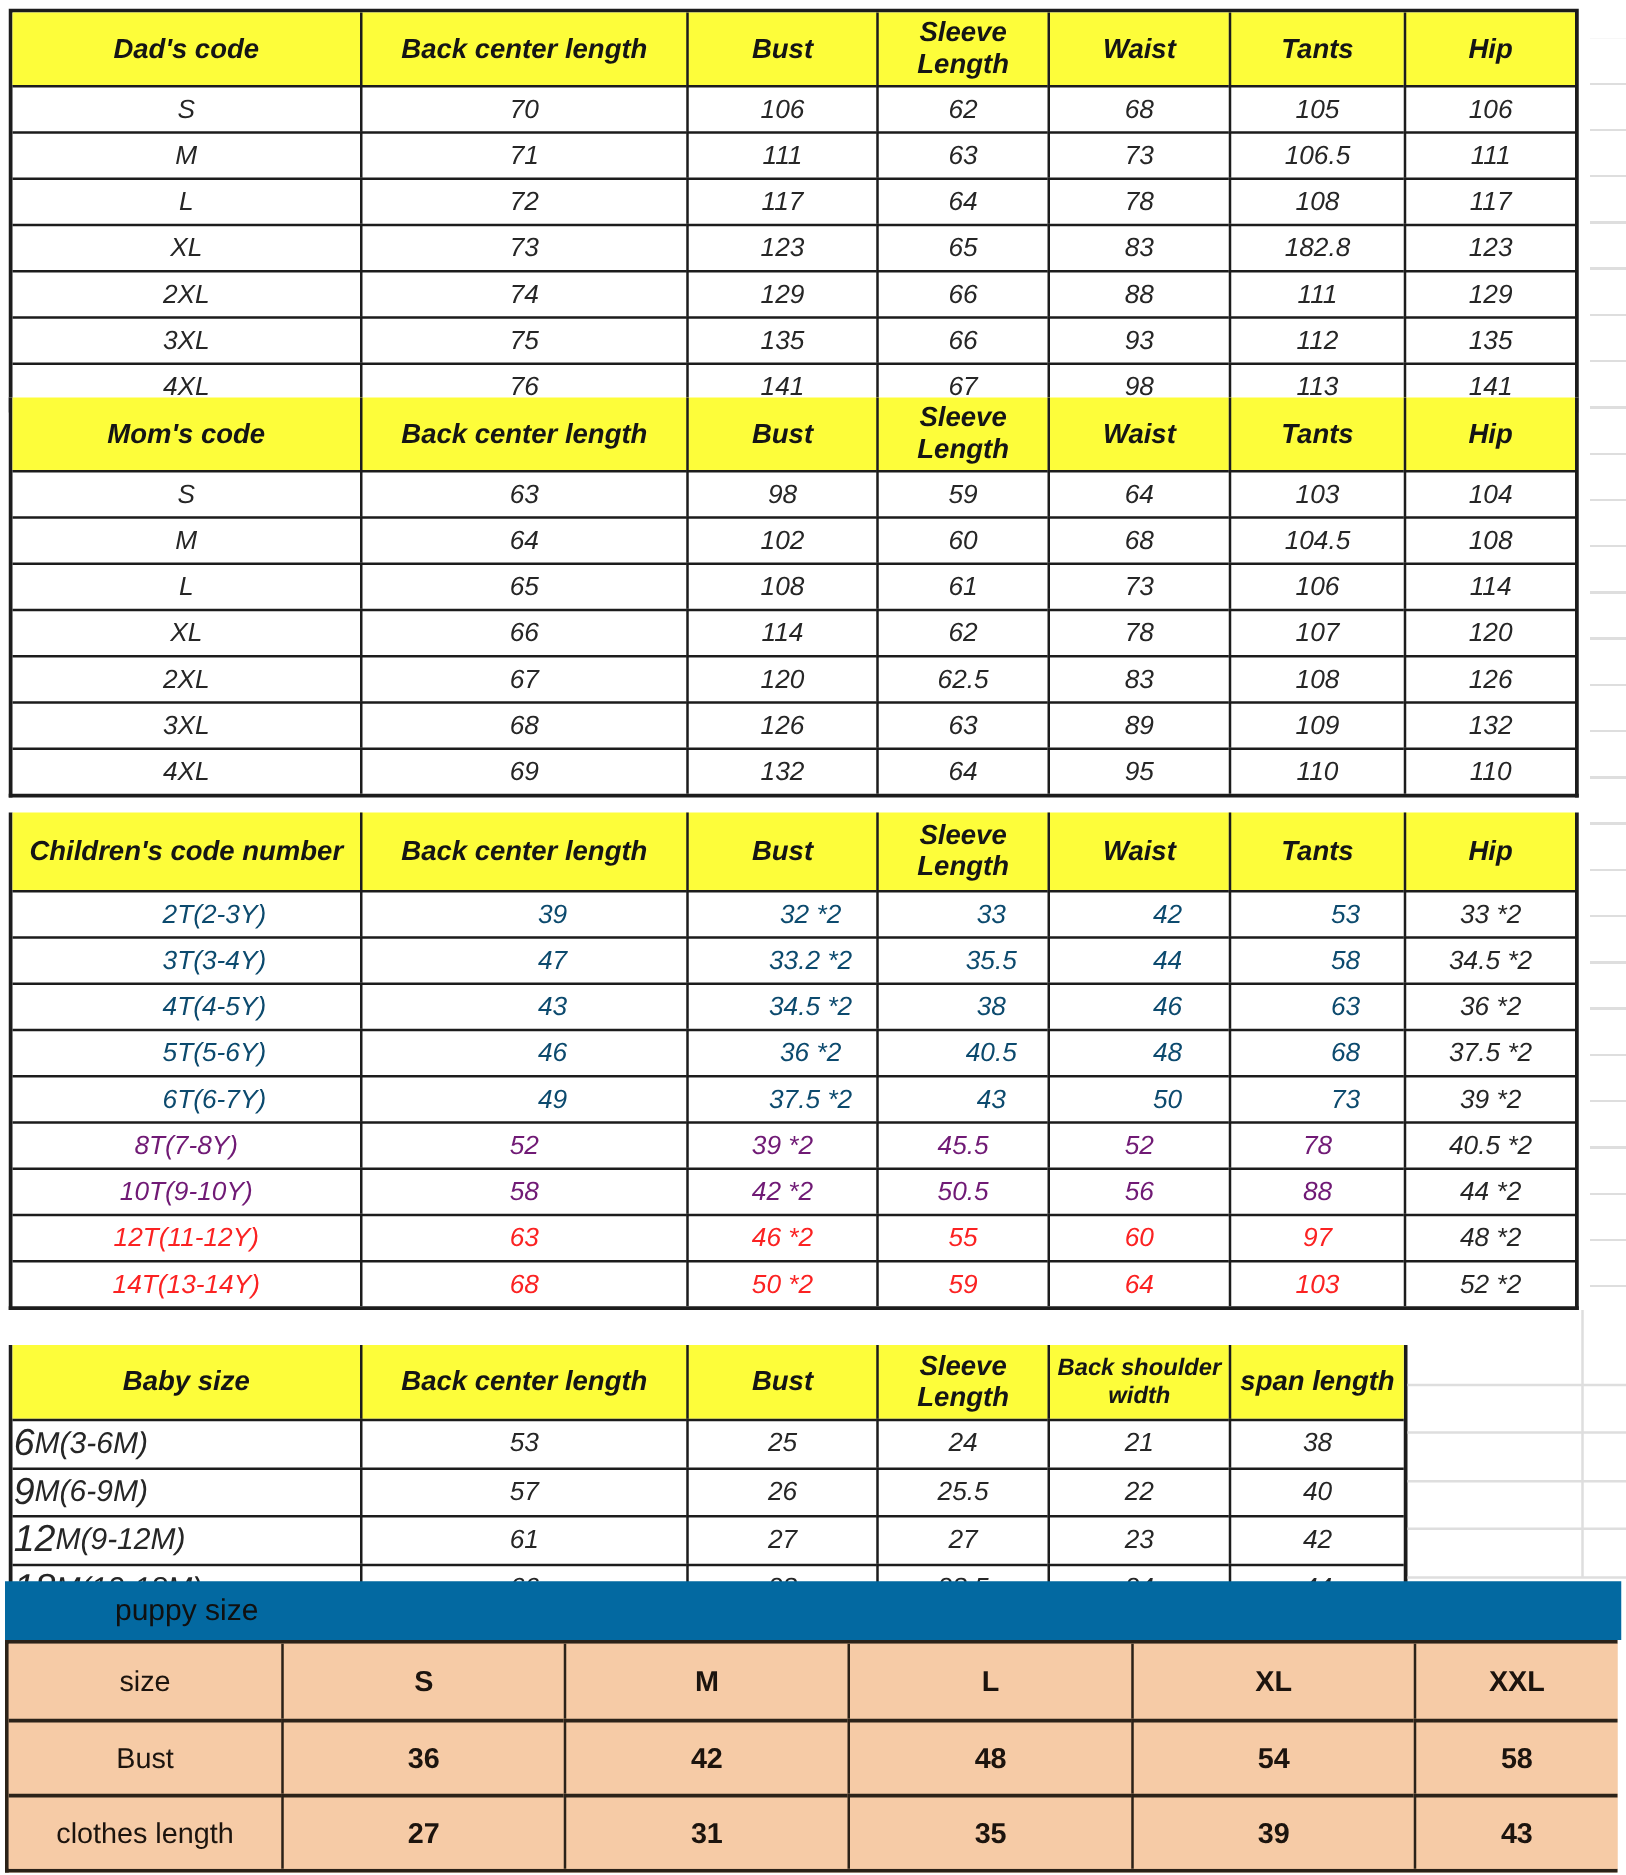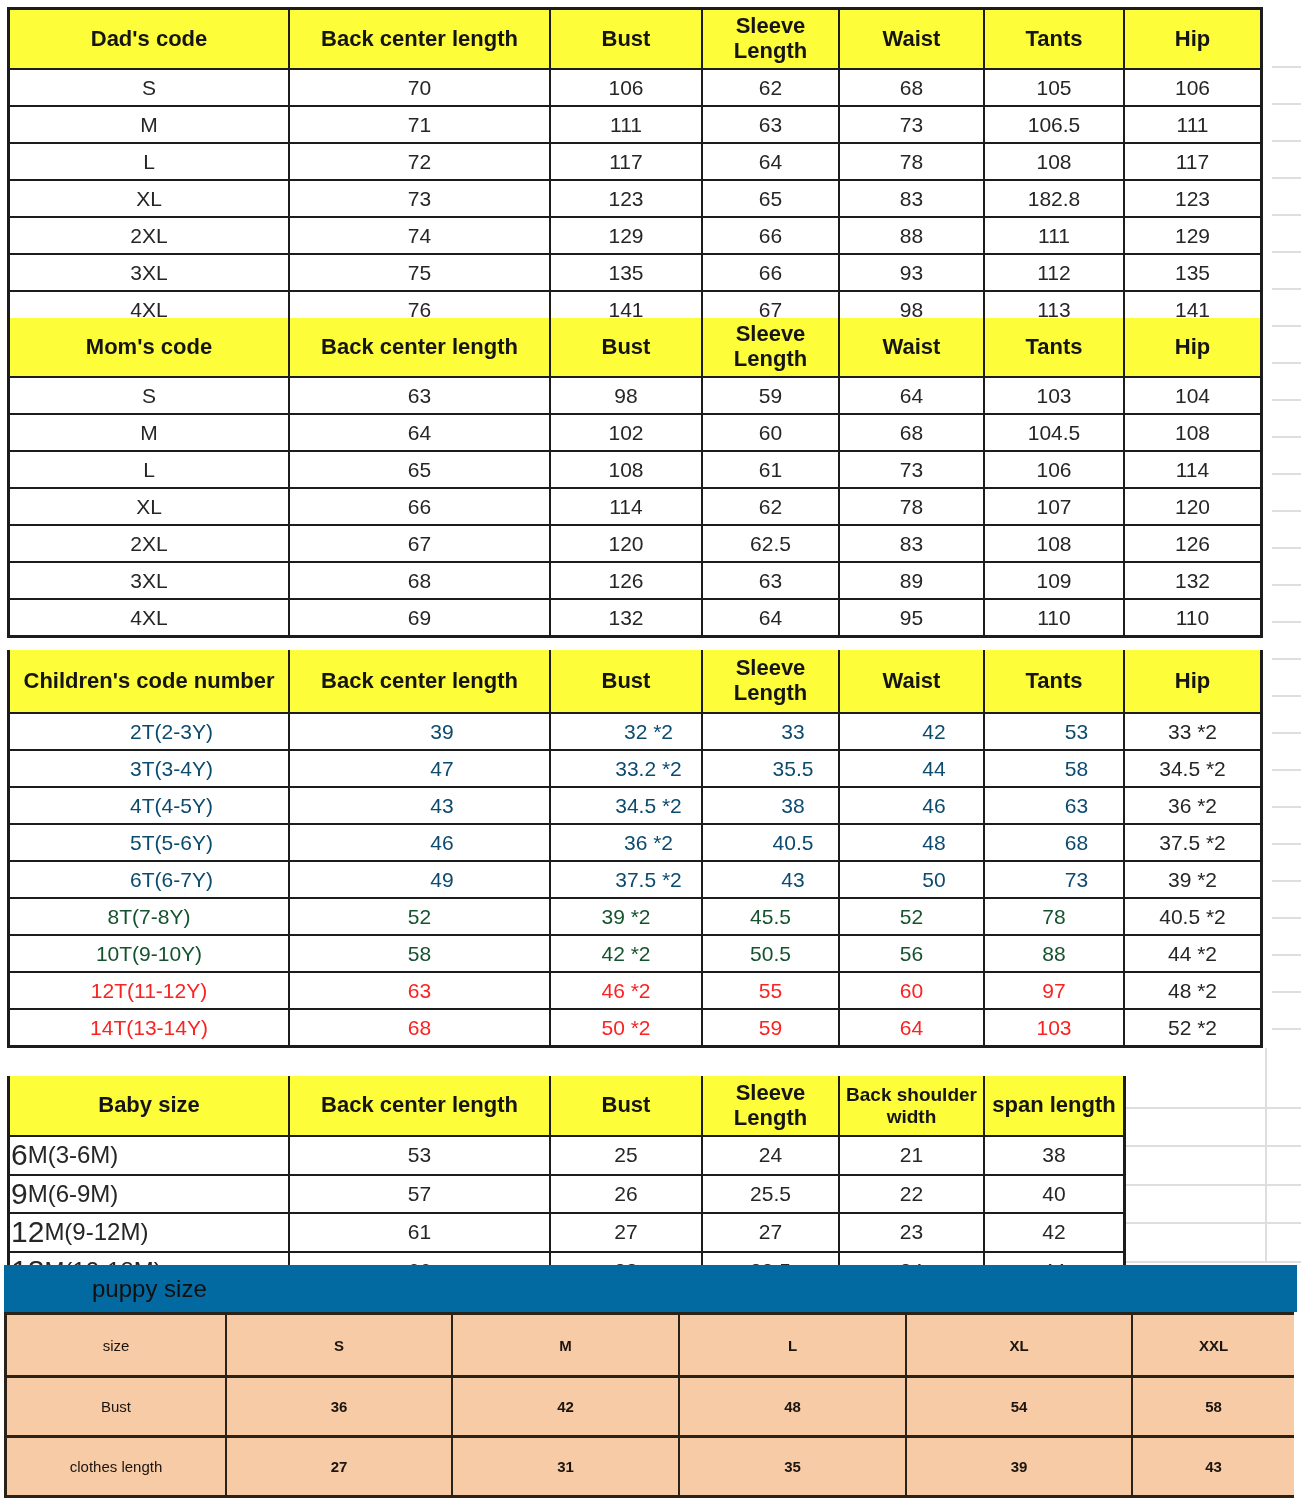--- a/index.html
+++ b/index.html
@@ -1,51 +1,51 @@
 <!DOCTYPE html>
 <html><head>
 <meta charset="utf-8">
 <style>
   html,body{margin:0;padding:0;background:#ffffff;}
   .stage{position:relative;width:1301px;height:1500px;background:#ffffff;overflow:hidden;
          font-family:"Liberation Sans",sans-serif;}
 
   
-  .sec{position:absolute;left:7px;display:grid;border:3px solid #1c1c1c;background:#fff;}
+  .sec{position:absolute;left:7px;display:grid;border:3px solid #1c1c1c;background:#fff;font-style:italic;}
   .cols7{grid-template-columns:278px 261px 152px 137px 145px 140px 137px;}
   .cols6{grid-template-columns:278px 261px 152px 137px 145px 140px;}
   #sec-dad{top:7px;grid-template-rows:58px repeat(7,37px);}
   #sec-mom{top:318px;grid-template-rows:58px repeat(7,37px);border-top:none;}
   #sec-children{top:650px;grid-template-rows:62px repeat(9,37px);border-top:none;}
   #sec-baby{top:1076px;grid-template-rows:59px repeat(4,38.5px);border-top:none;}
 
   .cell{display:flex;align-items:center;justify-content:center;box-sizing:border-box;
         border-left:2px solid #1c1c1c;border-top:2px solid #1c1c1c;text-align:center;}
   .cell.cf{border-left:none;}
   .hdr{background:#fdfd3a;border-top:none;font-weight:bold;font-size:22px;line-height:1.12;color:#151515;}
   .hdr-sm{font-size:19px;}
   .data{font-size:21px;}
   .t-dark{color:#262626;}
   .t-blue{color:#0c4a6e;padding-left:45px;}
-  .t-navy{color:#14532d;}
+  .t-navy{color:#701a75;}
   .t-red{color:#fb2222;}
   .baby-label{justify-content:flex-start;padding-left:1px;}
   .baby-label .big{font-size:30px;line-height:1;}
   .baby-label .rest{font-size:24px;}
 
   
   .puppy-bar{position:absolute;left:4px;top:1265px;width:1293px;height:47px;background:#0369a1;
              display:flex;align-items:center;}
   .puppy-bar span{margin-left:88px;font-size:24px;color:#101010;}
   .puppy{position:absolute;left:4px;top:1312px;display:grid;background:#f6cba6;
          grid-template-columns:218px 226px 227px 227px 226px 163px;
          grid-template-rows:60px 60px 60px;border:3px solid #2b2218;border-right:none;}
   .pcell{display:flex;align-items:center;justify-content:center;box-sizing:border-box;
          border-left:2px solid #2b2218;border-top:3px solid #2b2218;
-         font-size:15px;color:#1c140e;background:#f6cba6;}
+         font-size:23px;color:#1c140e;background:#f6cba6;}
   .pcell.cf{border-left:none;}
   .pcell.r0{border-top:none;}
   .pcell.bold{font-weight:bold;}
   .pcell.plabel{font-weight:normal;}
 
   
   .right-strip{position:absolute;left:1272px;top:31px;width:29px;height:1017px;
      background:repeating-linear-gradient(to bottom,transparent 0,transparent 35px,#dedede 35px,#dedede 37px);}
   .bline{position:absolute;left:1126px;width:175px;height:2px;background:#dedede;}
   .vline{position:absolute;left:1265px;top:1048px;width:2px;height:214px;background:#dedede;}

